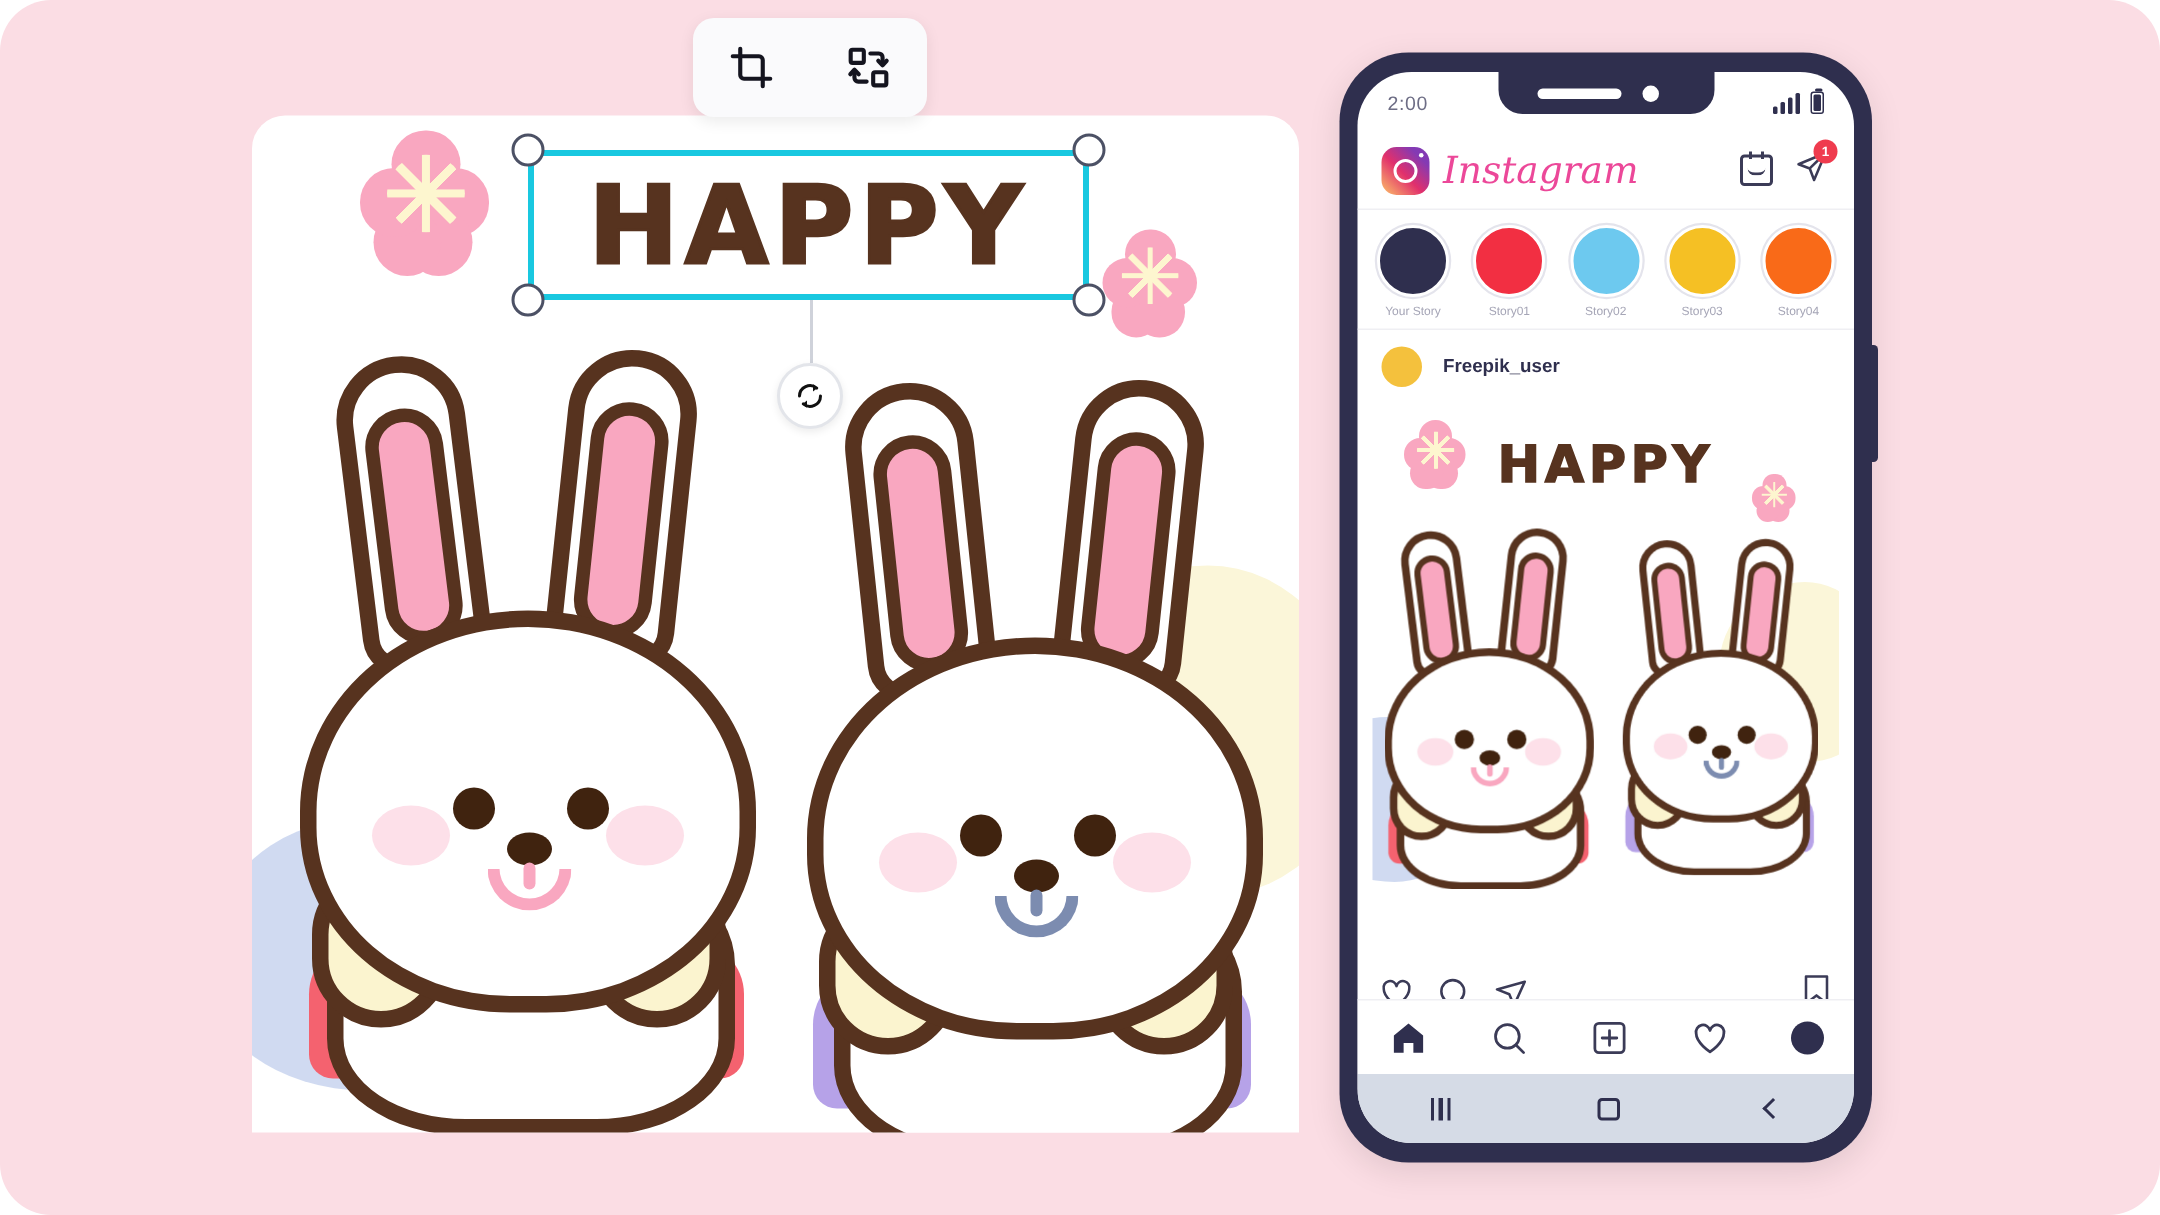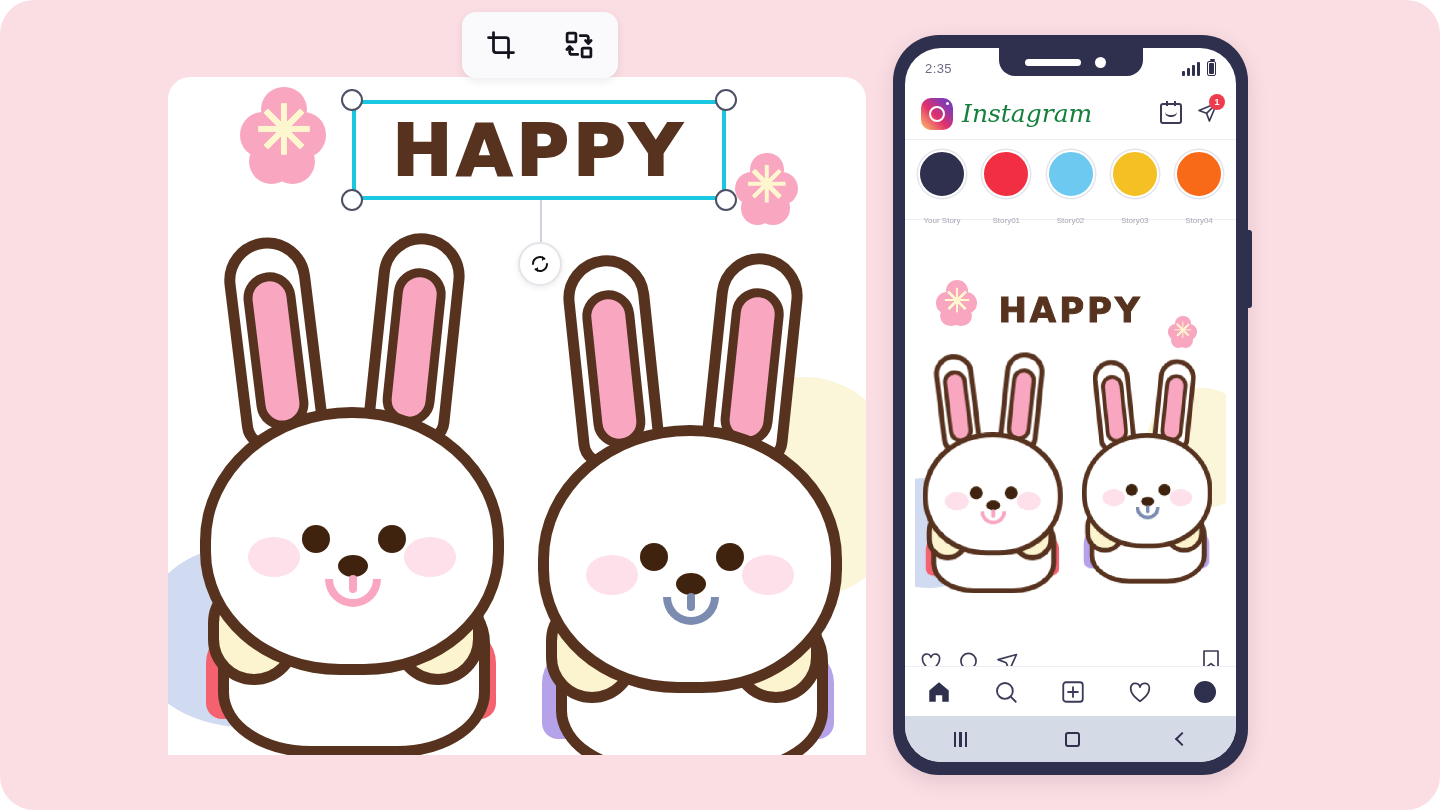--- a/index.html
+++ b/index.html
@@ -193,42 +193,42 @@
     border-bottom:1px solid #efeff3; z-index:11;
   }
   .ig-logo {
     width:32px; height:32px; border-radius:10px;
     background:linear-gradient(45deg,#fdc468,#e1306c 45%,#833ab4 80%);
     display:flex; align-items:center; justify-content:center;
   }
   .ig-logo .ring { width:16px; height:16px; border:2.6px solid #fff; border-radius:50%; position:relative;}
   .ig-logo .ring:after{content:"";position:absolute;right:-6px;top:-6px;width:3px;height:3px;background:#fff;border-radius:50%;}
   .ig-word {
-    margin-left:9px; font-size:25px; color:#15803d;
+    margin-left:9px; font-size:25px; color:#ec4899;
     font-family:"DejaVu Serif", serif; font-style:italic; font-weight:400;
   }
   .ig-head-right { margin-left:auto; display:flex; align-items:center; gap:14px; }
   .icon-msg { width:22px; height:21px; border:2px solid #3b3b57; border-radius:3px; position:relative;}
   .icon-msg:before{content:"";position:absolute;left:4px;top:-4px;width:2px;height:5px;background:#3b3b57;}
   .icon-msg:after{content:"";position:absolute;right:4px;top:-4px;width:2px;height:5px;background:#3b3b57;}
   .icon-msg em{position:absolute;left:3px;top:7px;width:12px;height:5px;border-bottom:2px solid #3b3b57;border-radius:0 0 6px 6px;}
   .badge-dot {
     position:absolute; right:-5px; top:-6px; width:16px; height:16px;
     background:#ef3b4e; color:#fff; border-radius:50%;
     font-size:9px; display:flex; align-items:center; justify-content:center; font-weight:700;
   }
 
   .stories {
     position:absolute; left:0; top:92px; width:100%; height:80px;
     display:flex; align-items:flex-start; justify-content:space-between;
     padding:10px 8px 0 8px; border-bottom:1px solid #efeff3; z-index:11;
   }
   .story { width:58px; display:flex; flex-direction:column; align-items:center; }
   .story-ring { width:48px; height:48px; border-radius:50%; border:2px solid #fff; box-shadow:0 0 0 1.5px #e4e4ec; }
-  .story-label { margin-top:18px; font-size:8px; color:#a5a5b6; }
+  .story-label { margin-top:5px; font-size:8px; color:#a5a5b6; }
 
   .post-head {
     position:absolute; left:0; top:172px; width:100%; height:48px;
     display:flex; align-items:center; padding:0 16px; z-index:11;
   }
   .post-avatar{ width:27px; height:27px; border-radius:50%; background:#f4c13d; }
   .post-user{ margin-left:14px; font-size:12.5px; font-weight:700; color:#2f2f4e; }
 
   .post-img {
     position:absolute; left:10px; top:220px; width:311px; height:372px;
@@ -378,21 +378,21 @@
   <div class="phone">
     <div class="phone-btn-r"></div>
     <div class="phone-screen">
 
       <div class="notch">
         <div class="speaker"></div>
         <div class="cam"></div>
       </div>
 
       <div class="statusbar">
-        <div class="st-time">2:35</div>
+        <div class="st-time">2:00</div>
         <div class="st-right">
           <div class="sig">
             <i style="height:5px"></i>
               <i style="height:8px"></i>
               <i style="height:11px"></i>
               <i style="height:14px"></i>
           </div>
           <div class="batt"></div>
         </div>
       </div>
@@ -432,20 +432,24 @@
         <div class="story">
           <div class="story-ring" style="background:#f5c024"></div>
           <div class="story-label">Story03</div>
         </div>
         <div class="story">
           <div class="story-ring" style="background:#f96a18"></div>
           <div class="story-label">Story04</div>
         </div>
       </div>
 
+      <div class="post-head">
+        <div class="post-avatar"></div>
+        <div class="post-user">Freepik_user</div>
+      </div>
 
       <div class="post-img">
         <div class="blob-blue" style="left:-50px; top:210px; width:120px; height:110px;"></div>
         <div class="blob-cream" style="right:-30px; top:120px; width:110px; height:120px;"></div>
 
         <div class="flower" style="left:22px; top:12px; width:40px; height:40px;">
           <div class="petal p1"></div>
             <div class="petal p2"></div>
             <div class="petal p3"></div>
           <div class="petal p4"></div>

